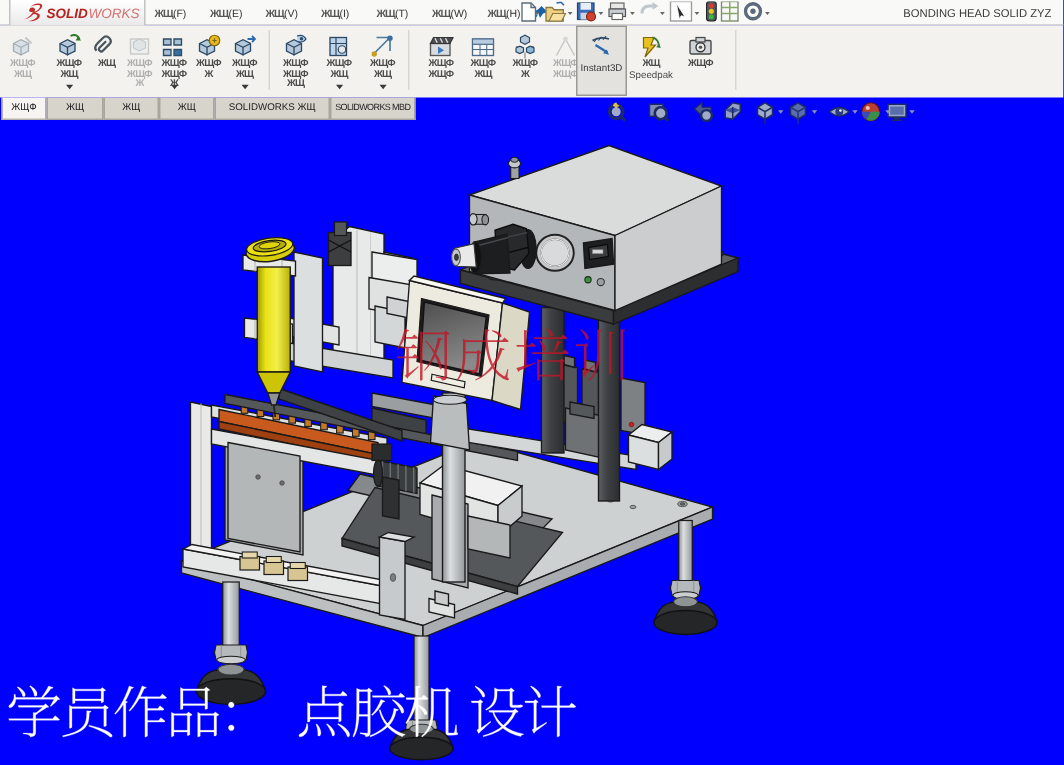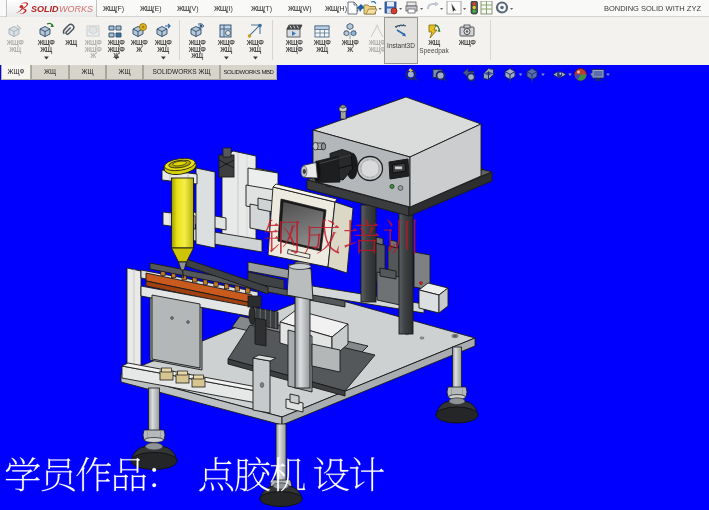--- a/index.html
+++ b/index.html
@@ -80,21 +80,21 @@
           <line x1="0" y1="4" x2="11" y2="4" stroke="#88a868" stroke-width="1"></line>
           <line x1="0" y1="8" x2="11" y2="8" stroke="#88a868" stroke-width="1"></line>
           <line x1="5.5" y1="0" x2="5.5" y2="13" stroke="#88a868" stroke-width="1"></line>
         </g>
         <g transform="translate(156,0)">
           <circle cx="6" cy="6.5" r="5" fill="none" stroke="#5a6a7a" stroke-width="2.2"></circle>
           <circle cx="6" cy="6.5" r="1.8" fill="#5a6a7a"></circle>
         </g>
         <path d="M170,7 l1.6,2 1.6,-2 Z" fill="#666"></path>
       </svg>
-<div style="position:absolute;right:8px;top:4px;font-size:7.5px;color:#3a3a3a;">BONDING SOLID WITH ZYZ</div>
+<div style="position:absolute;right:8px;top:4px;font-size:7.5px;color:#3a3a3a;">BONDING HEAD SOLID ZYZ</div>
 </div>
 <div id="ribbon">
 <svg style="position:absolute;left:6px;top:5px;" width="18" height="19" viewBox="0 0 18 19" opacity="0.4">
         <path d="M3,7 l5,-2.5 5,2.5 v5 l-5,2.5 -5,-2.5 Z" fill="#b6c9da" stroke="#2c4a66" stroke-width="0.9"></path>
         <path d="M3,7 l5,2.5 5,-2.5 M8,9.5 V15" fill="none" stroke="#2c4a66" stroke-width="0.9"></path>
         <path d="M11,3 l4,4" stroke="#888" stroke-width="1.5"></path>
       </svg>
 <div style="position:absolute;left:1px;top:23px;width:28px;text-align:center;font-size:6.5px;line-height:6.8px;color:#a8a8a8;letter-spacing:-0.5px;font-weight:bold;opacity:0.9">ЖЩФ</div>
       <div style="position:absolute;left:1px;top:29.5px;width:28px;text-align:center;font-size:6.5px;line-height:6.8px;color:#a8a8a8;letter-spacing:-0.5px;font-weight:bold;opacity:0.9">ЖЩ</div>
 <svg style="position:absolute;left:37px;top:5px;" width="18" height="19" viewBox="0 0 18 19">

